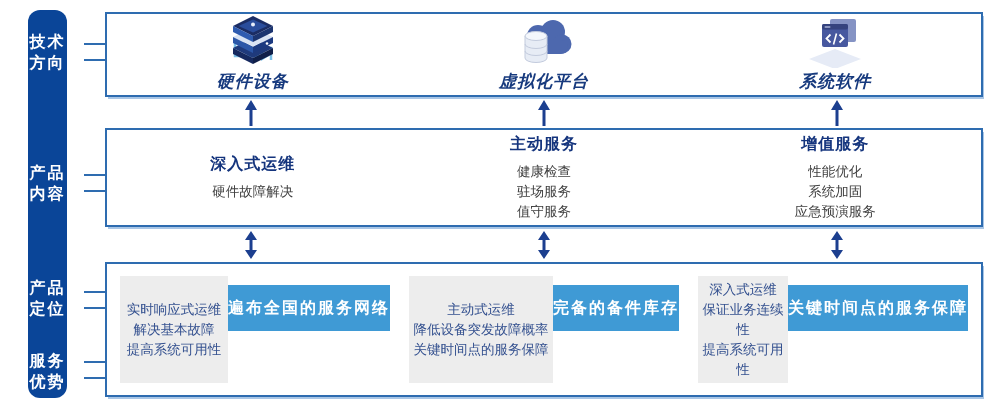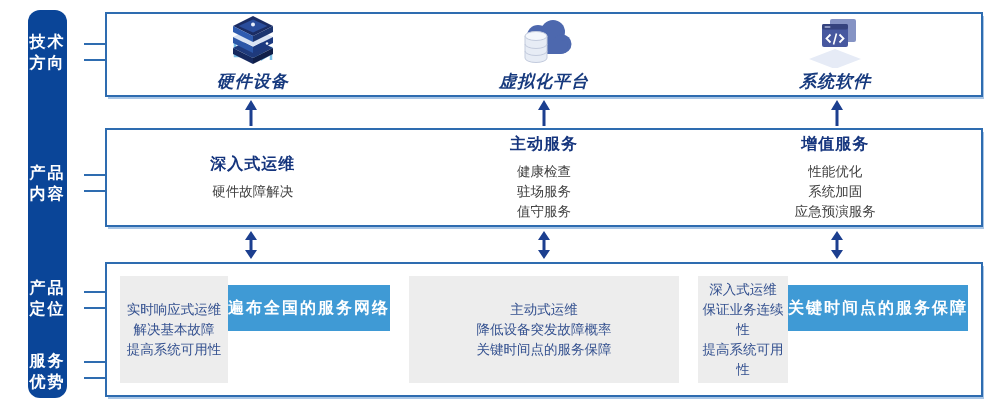--- a/index.html
+++ b/index.html
@@ -181,20 +181,21 @@
     <div class="pos-col">
       <div class="pos-points">实时响应式运维
 解决基本故障
 提高系统可用性</div>
       <div class="pos-bar">遍布全国的服务网络</div>
     </div>
     <div class="pos-col">
       <div class="pos-points">主动式运维
 降低设备突发故障概率
 关键时间点的服务保障</div>
+      <div class="pos-bar">完备的备件库存</div>
     </div>
     <div class="pos-col">
       <div class="pos-points">深入式运维
 保证业务连续性
 提高系统可用性</div>
       <div class="pos-bar">关键时间点的服务保障</div>
     </div>
   </section>
 
 </div>

